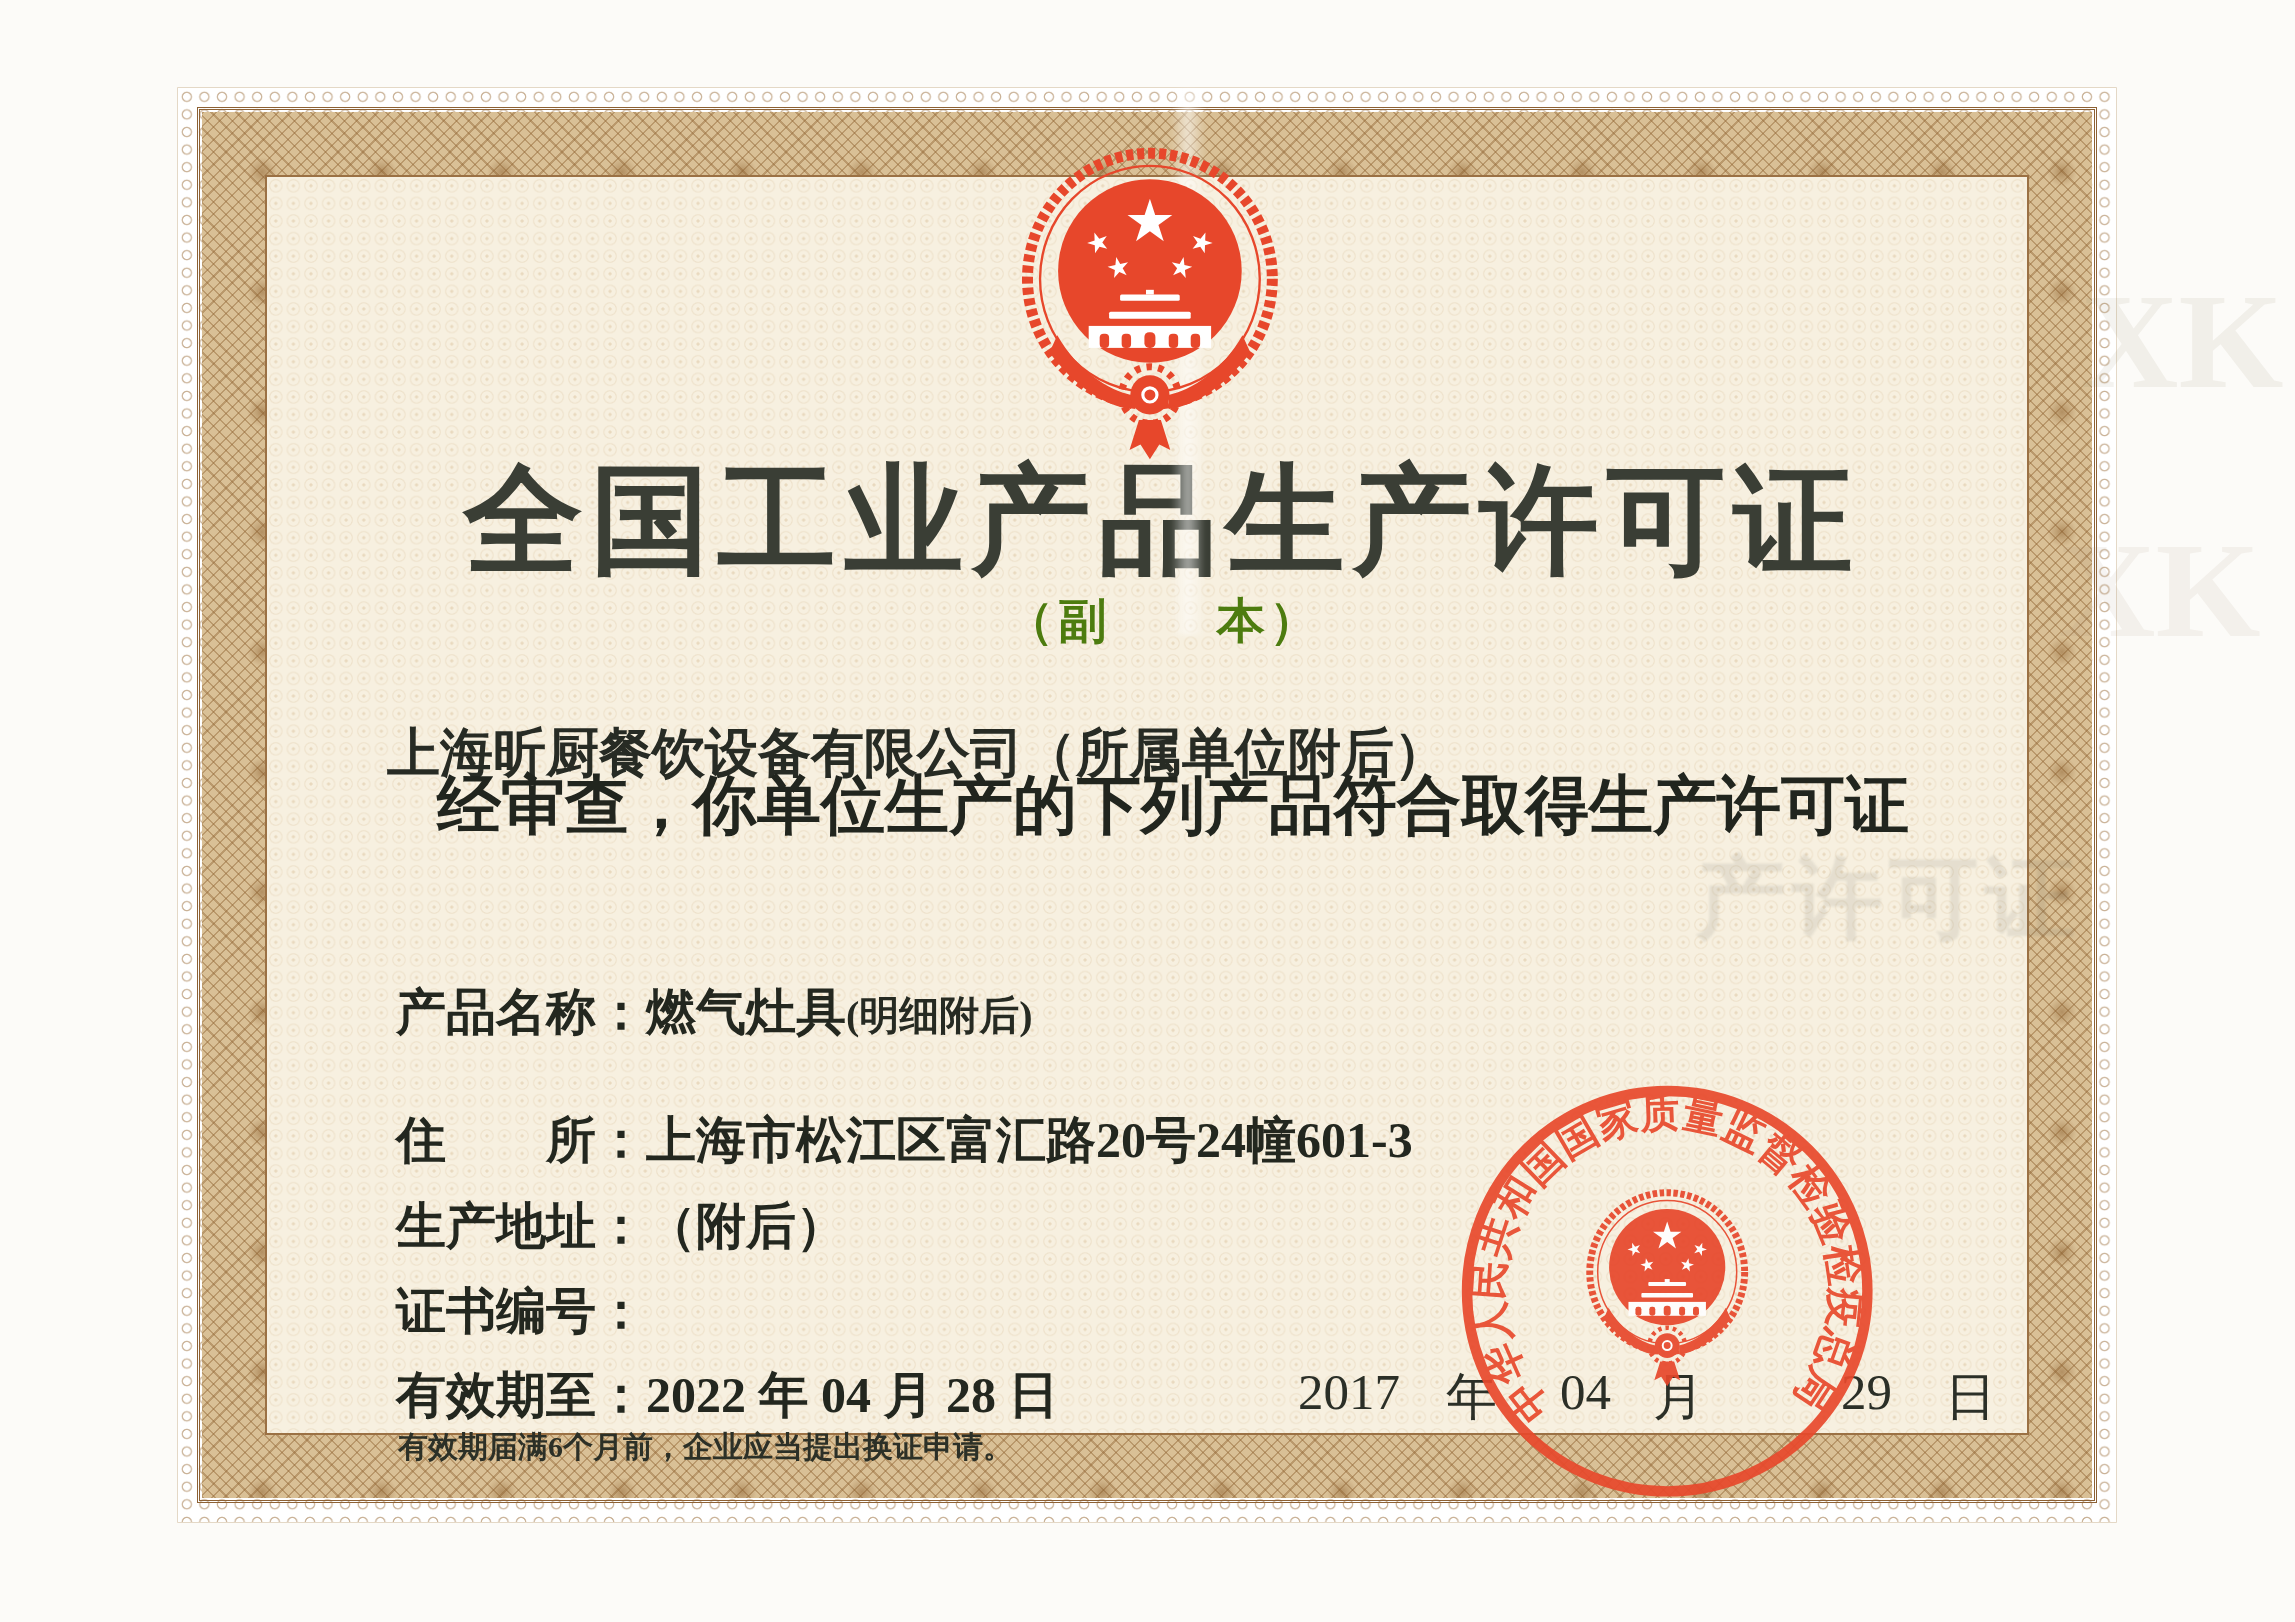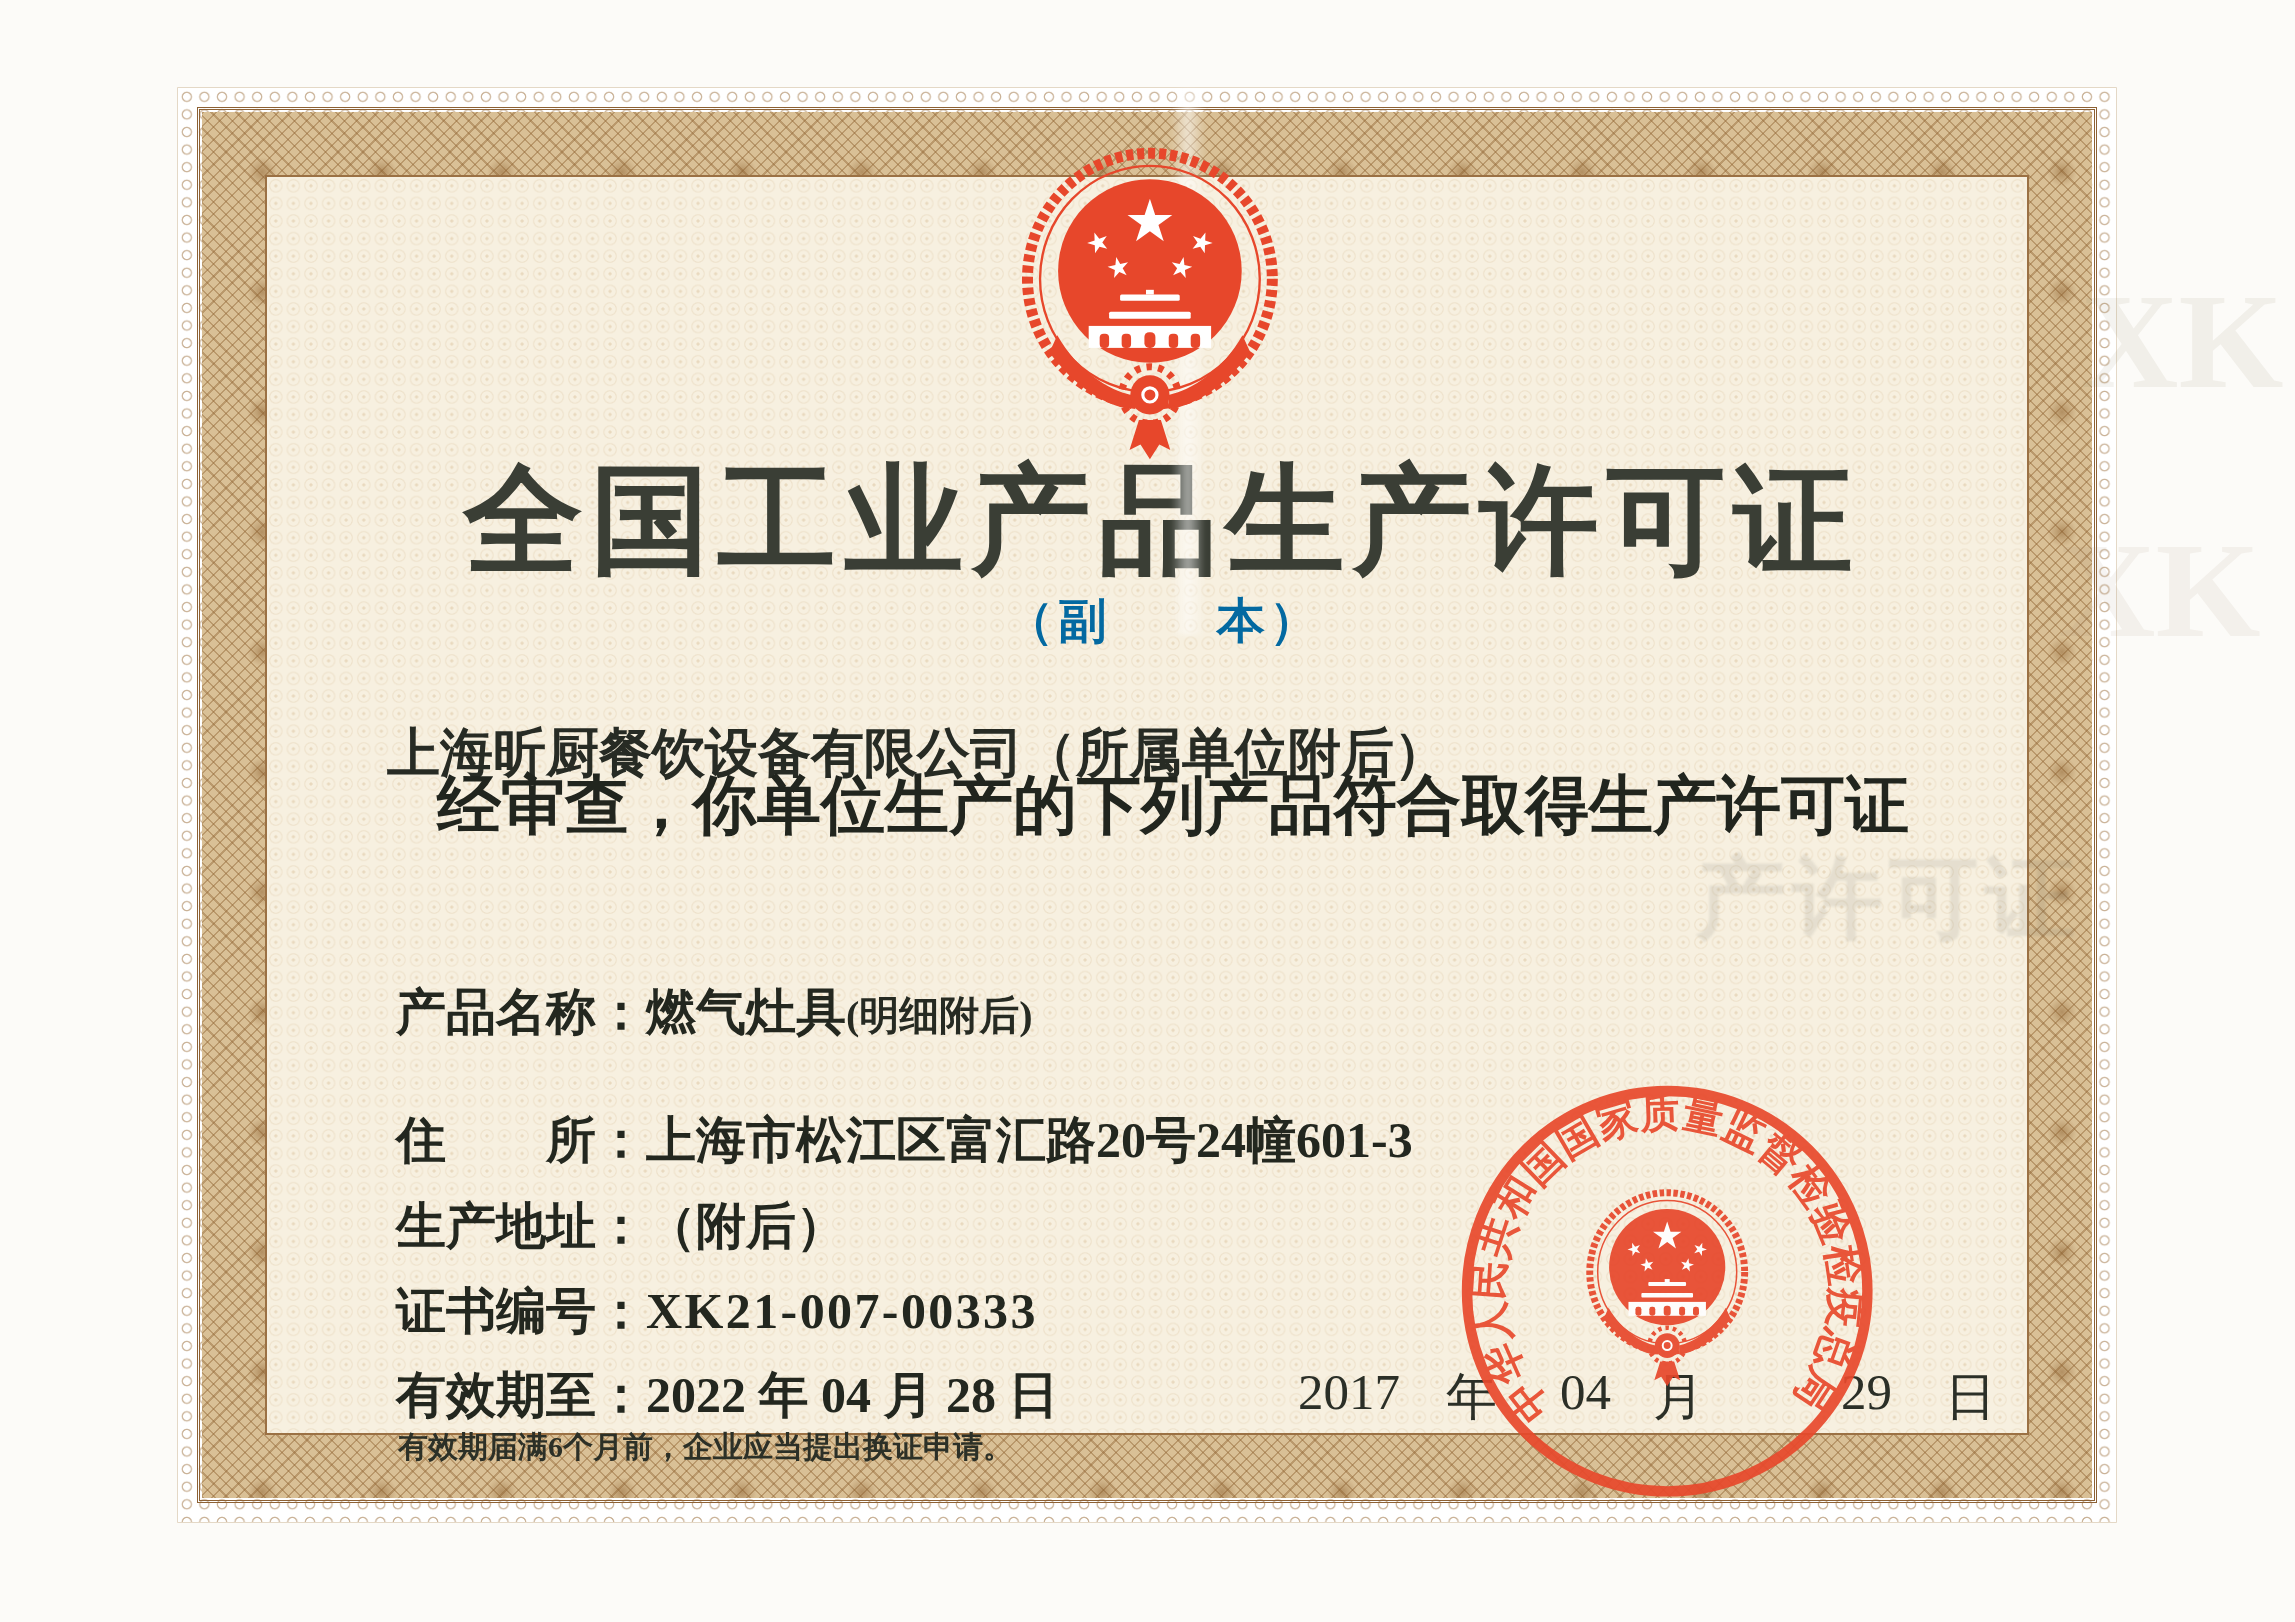--- a/index.html
+++ b/index.html
@@ -38,21 +38,21 @@
     position:absolute;left:1171px;top:90px;width:34px;height:545px;z-index:4;
     background:linear-gradient(90deg, rgba(255,255,255,0), rgba(255,255,255,.55), rgba(255,255,255,0));
     filter:blur(2.4px);pointer-events:none;
   }
   
   .t{position:absolute;white-space:nowrap;z-index:3;color:#2c3028;}
   .title{
     left:267px;right:272px;top:441px;text-align:center;
     font-size:119px;font-weight:bold;letter-spacing:8px;color:#3a3e35;padding-left:34px;
   }
-  .subtitle{left:267px;right:272px;top:589px;text-align:center;font-size:48px;font-weight:bold;letter-spacing:4.8px;color:#0369a1;padding-left:38px;}
+  .subtitle{left:267px;right:272px;top:589px;text-align:center;font-size:48px;font-weight:bold;letter-spacing:4.8px;color:#4d7c0f;padding-left:38px;}
   .company{left:387px;top:674px;font-size:53px;font-weight:bold;color:#272b24;margin-top:44px;}
   .para1{left:437px;top:762px;font-size:64px;font-weight:bold;color:#21251e;}
   .para2{left:311px;top:886px;font-size:66px;font-weight:bold;color:#21251e;}
   .row{position:absolute;z-index:3;display:flex;align-items:baseline;white-space:nowrap;color:#262a22;}
   .row .lbl{font-size:50px;font-weight:bold;color:#23271f;}
   .row .val{font-size:50px;font-weight:bold;color:#23271f;}
   .row .sm{font-size:40px;font-weight:bold;}
   .r-product{left:396px;top:979px;}
   .r-addr{left:396px;top:1107px;}
   .r-prodaddr{left:396px;top:1193px;}
@@ -102,21 +102,20 @@
     <span class="val">上海市松江区富汇路20号24幢601-3</span>
   </div>
 
   <div class="row r-prodaddr">
     <span class="lbl">生产地址：</span>
     <span class="val">（附后）</span>
   </div>
 
   <div class="row r-cert">
     <span class="lbl">证书编号：</span>
-    <span class="val">XK21-007-00333</span>
   </div>
 
   <div class="row r-valid">
     <span class="lbl">有效期至：</span>
     <span class="val">2022 年 04 月 28 日</span>
   </div>
 
   <div class="t note">有效期届满6个月前，企业应当提出换证申请。</div>
 
   <span class="d d-y">2017</span>

